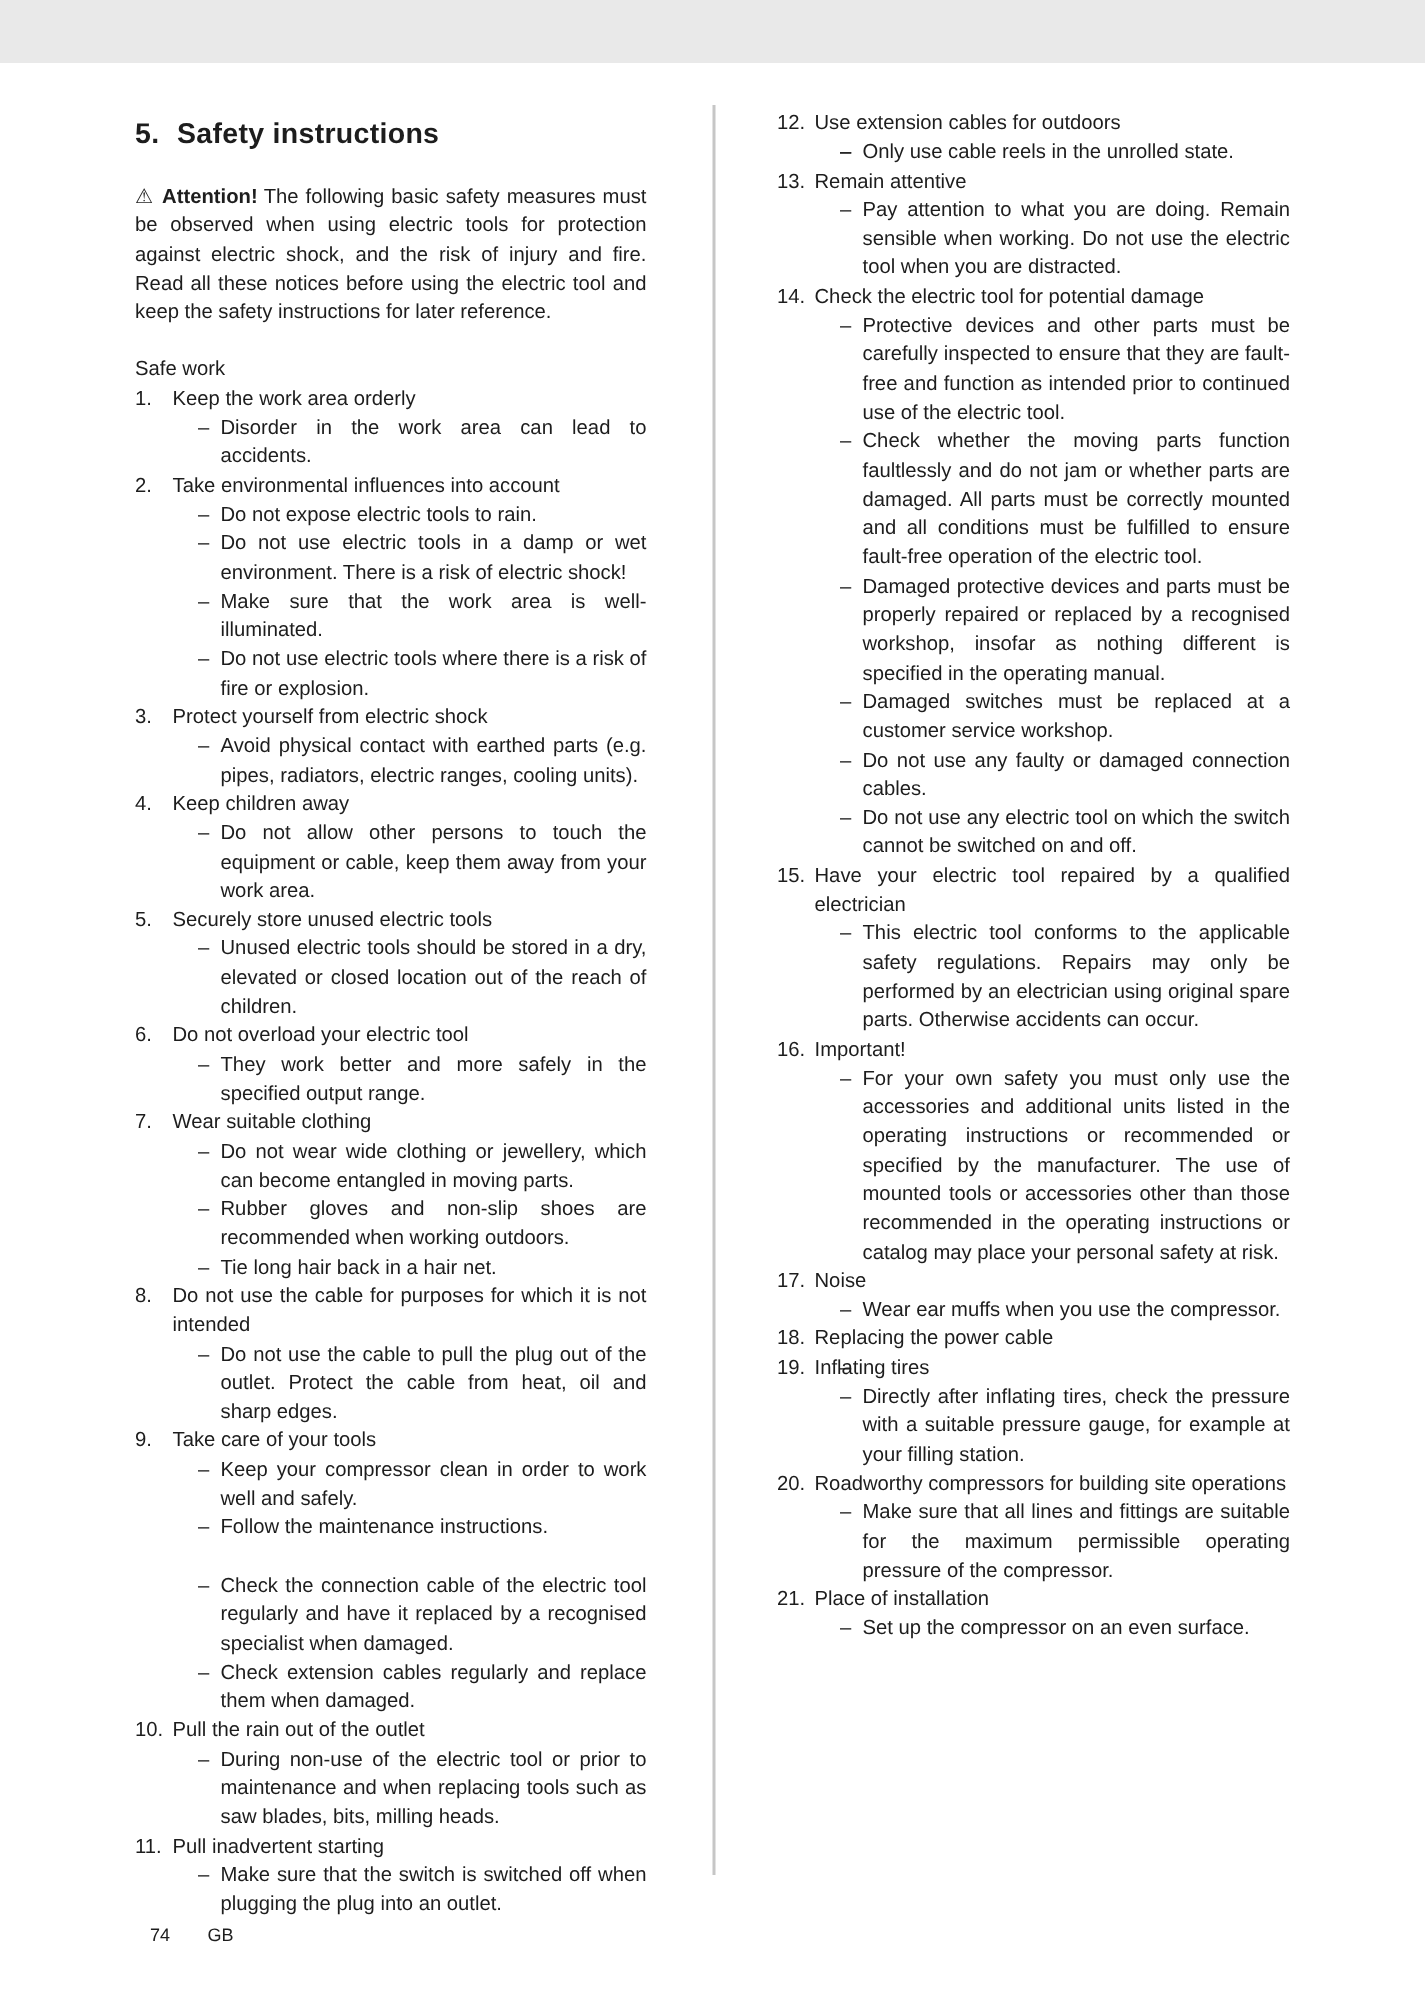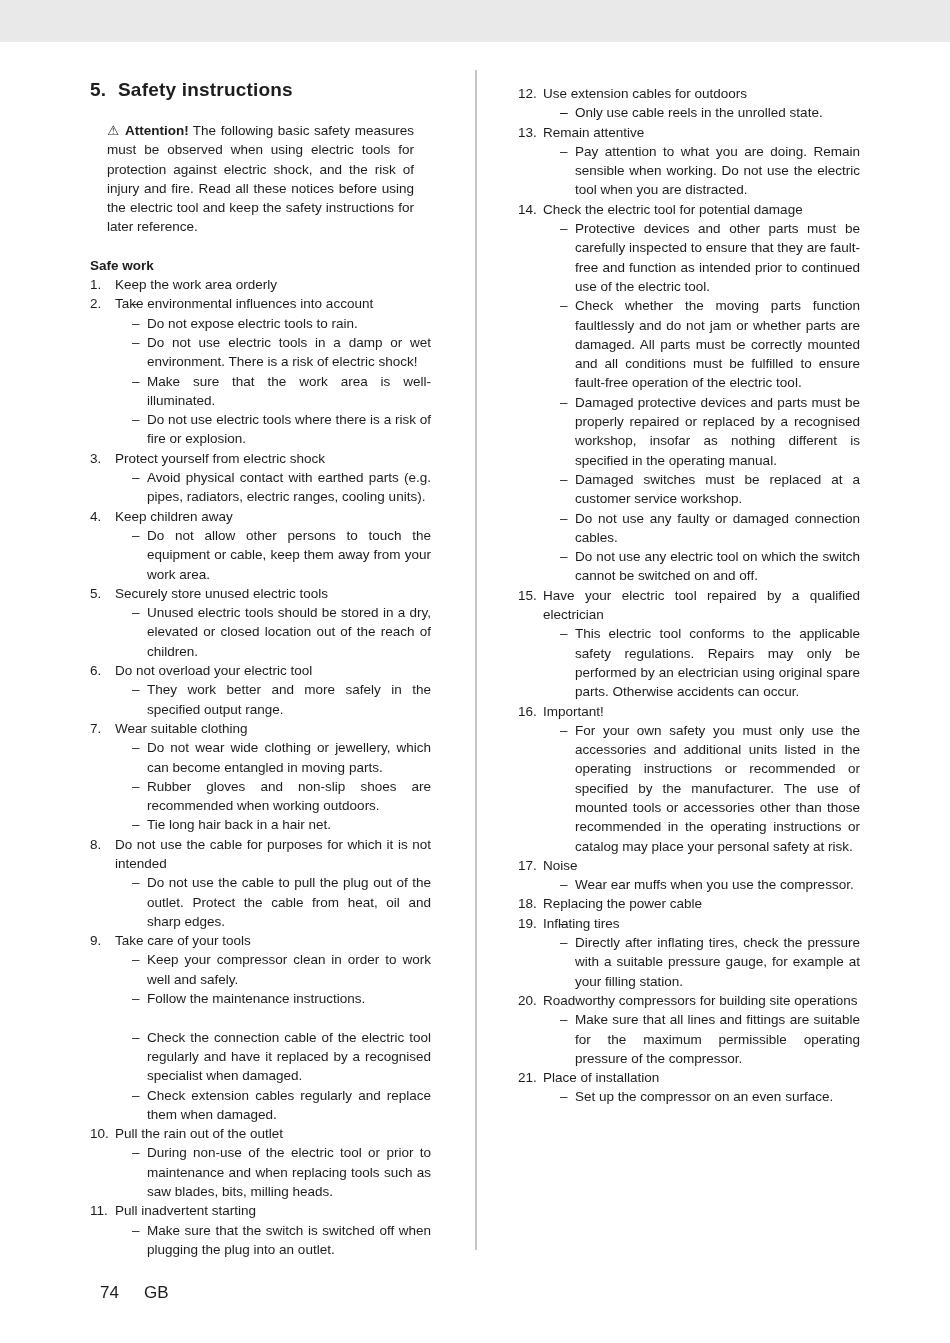--- a/index.html
+++ b/index.html
@@ -12,65 +12,65 @@
   .header-band {
     position: absolute; left: 0; top: 0; width: 950px; height: 42px;
     background: #e9e9e9;
   }
   .column-divider {
     position: absolute; left: 475px; top: 70px; width: 2px; height: 1180px;
     background: #c6c6c6;
   }
   .col { position: absolute; font-size: 13.5px; line-height: 19.3px; }
   .col-left  { left: 90px;  top: 78px;  width: 341px; }
-  .col-right { left: 518px; top: 84px;  width: 342px; }
+  .col-right { left: 518px; top: 72px;  width: 342px; }
 
   .page-title {
     display: flex; font-size: 19px; font-weight: bold; line-height: 24px;
     margin-bottom: 19px; letter-spacing: 0.2px;
   }
   .page-title .tnum { width: 28px; flex: 0 0 28px; }
 
   .intro { text-align: justify; }
   .intro .warn { font-weight: bold; margin-right: 5px; }
   .intro .attn { font-weight: bold; margin-right: 4px; }
 
-  .section-heading { font-weight: bold; margin-top: 19px; }
+  .section-heading { font-weight: normal; margin-top: 19px; }
 
   .item { position: relative; padding-left: 25px; text-align: justify; }
   .item-num { position: absolute; left: 0; top: 0; }
   .sub { position: relative; padding-left: 32px; text-align: justify; }
   .sub-dash { position: absolute; left: 17px; top: 0; }
   .sub.gap { margin-top: 19.3px; }
 
   .footer {
     position: absolute; left: 100px; top: 1283px;
-    font-size: 17px; display: flex; gap: 25px;
+    font-size: 12px; display: flex; gap: 25px;
   }
 </style>
 </head>
 <body>
 
 <div class="header-band"></div>
 <div class="column-divider"></div>
 
 <div class="col col-left">
   <div class="page-title">
     <span class="tnum">5.</span>
     <span>Safety instructions</span>
   </div>
 
-  <p class="intro" style="margin:17px">
+  <p class="intro" style="margin:0">
     <span class="warn">⚠</span><span class="attn">Attention!</span><span>The following basic safety measures must be observed when using electric tools for protection against electric shock, and the risk of injury and fire. Read all these notices before using the electric tool and keep the safety instructions for later reference.</span>
   </p>
 
   <div class="section-heading">Safe work</div>
 
   <div>
-      <div class="item"><span class="item-num">1.</span><span>Keep the work area orderly</span><div class="sub"><span class="sub-dash">–</span></div></div>
+      <div class="item"><span class="item-num">1.</span><span>Keep the work area orderly</span><div class="sub"><span class="sub-dash">–</span><span>Disorder in the work area can lead to accidents.</span></div></div>
       <div class="item"><span class="item-num">2.</span><span>Take environmental influences into account</span><div class="sub"><span class="sub-dash">–</span><span>Do not expose electric tools to rain.</span></div><div class="sub"><span class="sub-dash">–</span><span>Do not use electric tools in a damp or wet environment. There is a risk of electric shock!</span></div><div class="sub"><span class="sub-dash">–</span><span>Make sure that the work area is well-illuminated.</span></div><div class="sub"><span class="sub-dash">–</span><span>Do not use electric tools where there is a risk of fire or explosion.</span></div></div>
       <div class="item"><span class="item-num">3.</span><span>Protect yourself from electric shock</span><div class="sub"><span class="sub-dash">–</span><span>Avoid physical contact with earthed parts (e.g. pipes, radiators, electric ranges, cooling units).</span></div></div>
       <div class="item"><span class="item-num">4.</span><span>Keep children away</span><div class="sub"><span class="sub-dash">–</span><span>Do not allow other persons to touch the equipment or cable, keep them away from your work area.</span></div></div>
       <div class="item"><span class="item-num">5.</span><span>Securely store unused electric tools</span><div class="sub"><span class="sub-dash">–</span><span>Unused electric tools should be stored in a dry, elevated or closed location out of the reach of children.</span></div></div>
       <div class="item"><span class="item-num">6.</span><span>Do not overload your electric tool</span><div class="sub"><span class="sub-dash">–</span><span>They work better and more safely in the specified output range.</span></div></div>
       <div class="item"><span class="item-num">7.</span><span>Wear suitable clothing</span><div class="sub"><span class="sub-dash">–</span><span>Do not wear wide clothing or jewellery, which can become entangled in moving parts.</span></div><div class="sub"><span class="sub-dash">–</span><span>Rubber gloves and non-slip shoes are recommended when working outdoors.</span></div><div class="sub"><span class="sub-dash">–</span><span>Tie long hair back in a hair net.</span></div></div>
       <div class="item"><span class="item-num">8.</span><span>Do not use the cable for purposes for which it is not intended</span><div class="sub"><span class="sub-dash">–</span><span>Do not use the cable to pull the plug out of the outlet. Protect the cable from heat, oil and sharp edges.</span></div></div>
       <div class="item"><span class="item-num">9.</span><span>Take care of your tools</span><div class="sub"><span class="sub-dash">–</span><span>Keep your compressor clean in order to work well and safely.</span></div><div class="sub"><span class="sub-dash">–</span><span>Follow the maintenance instructions.</span></div><div class="sub gap"><span class="sub-dash">–</span><span>Check the connection cable of the electric tool regularly and have it replaced by a recognised specialist when damaged.</span></div><div class="sub"><span class="sub-dash">–</span><span>Check extension cables regularly and replace them when damaged.</span></div></div>
       <div class="item"><span class="item-num">10.</span><span>Pull the rain out of the outlet</span><div class="sub"><span class="sub-dash">–</span><span>During non-use of the electric tool or prior to maintenance and when replacing tools such as saw blades, bits, milling heads.</span></div></div>
       <div class="item"><span class="item-num">11.</span><span>Pull inadvertent starting</span><div class="sub"><span class="sub-dash">–</span><span>Make sure that the switch is switched off when plugging the plug into an outlet.</span></div></div>

